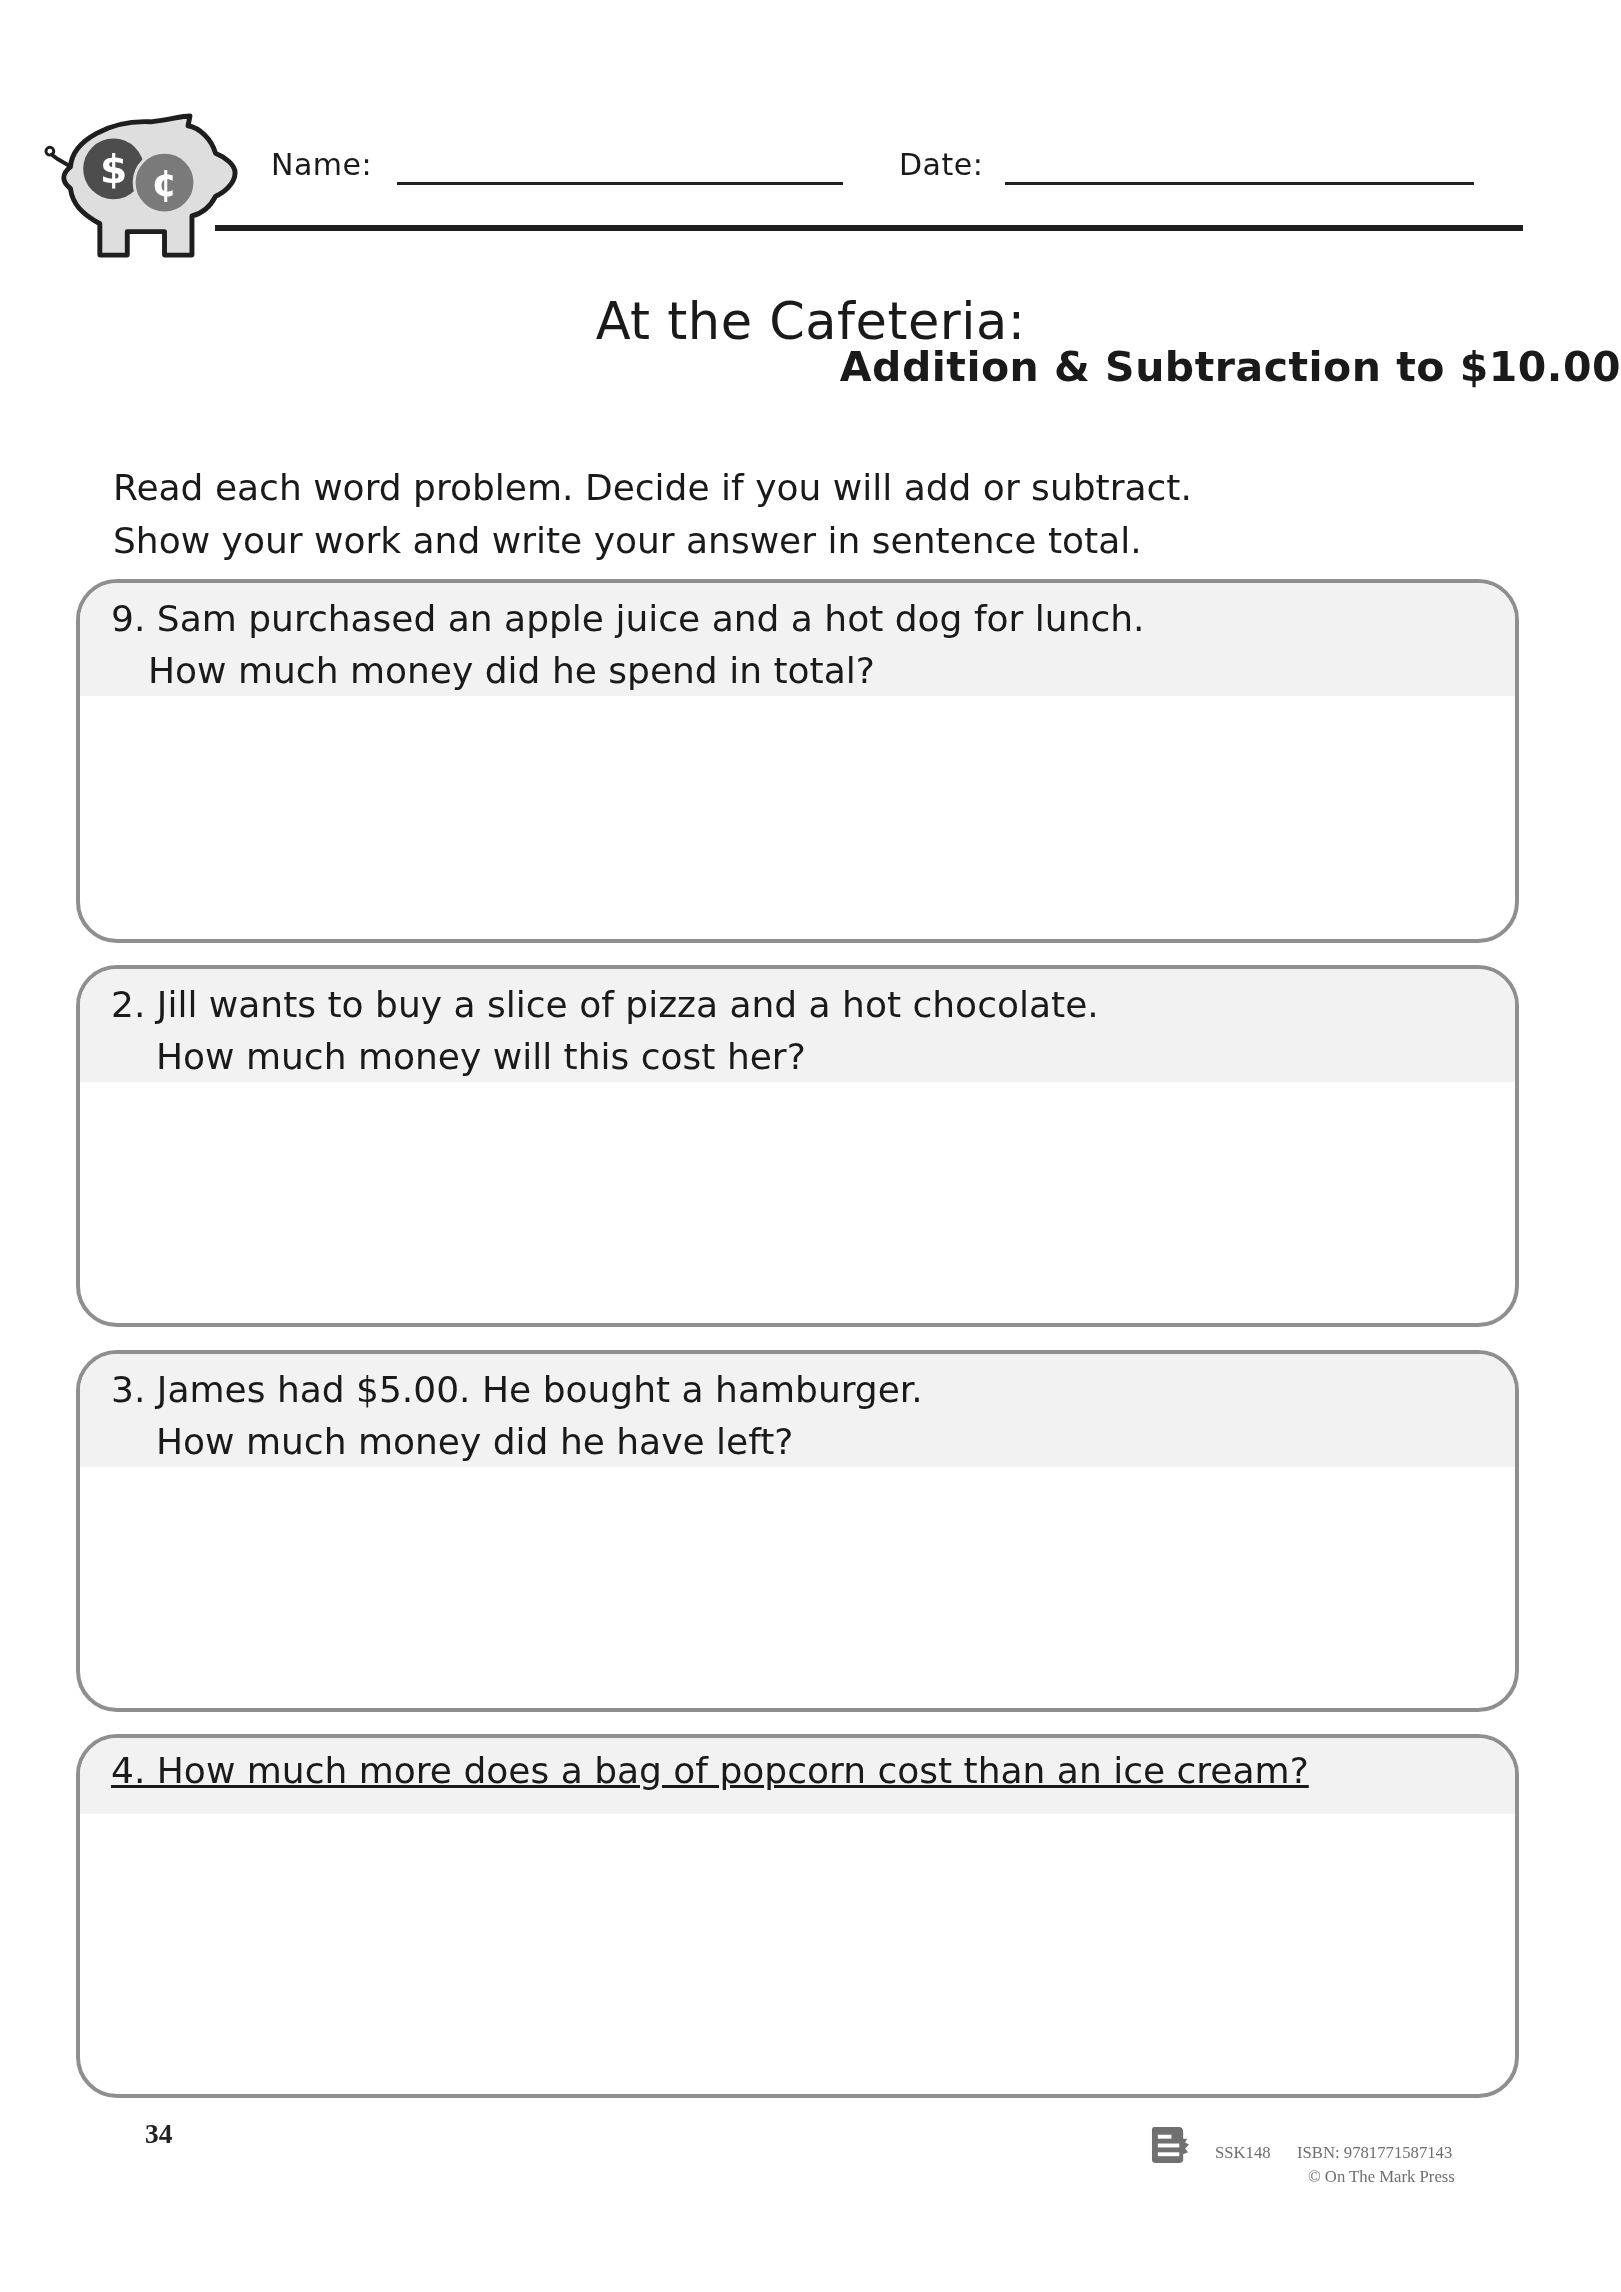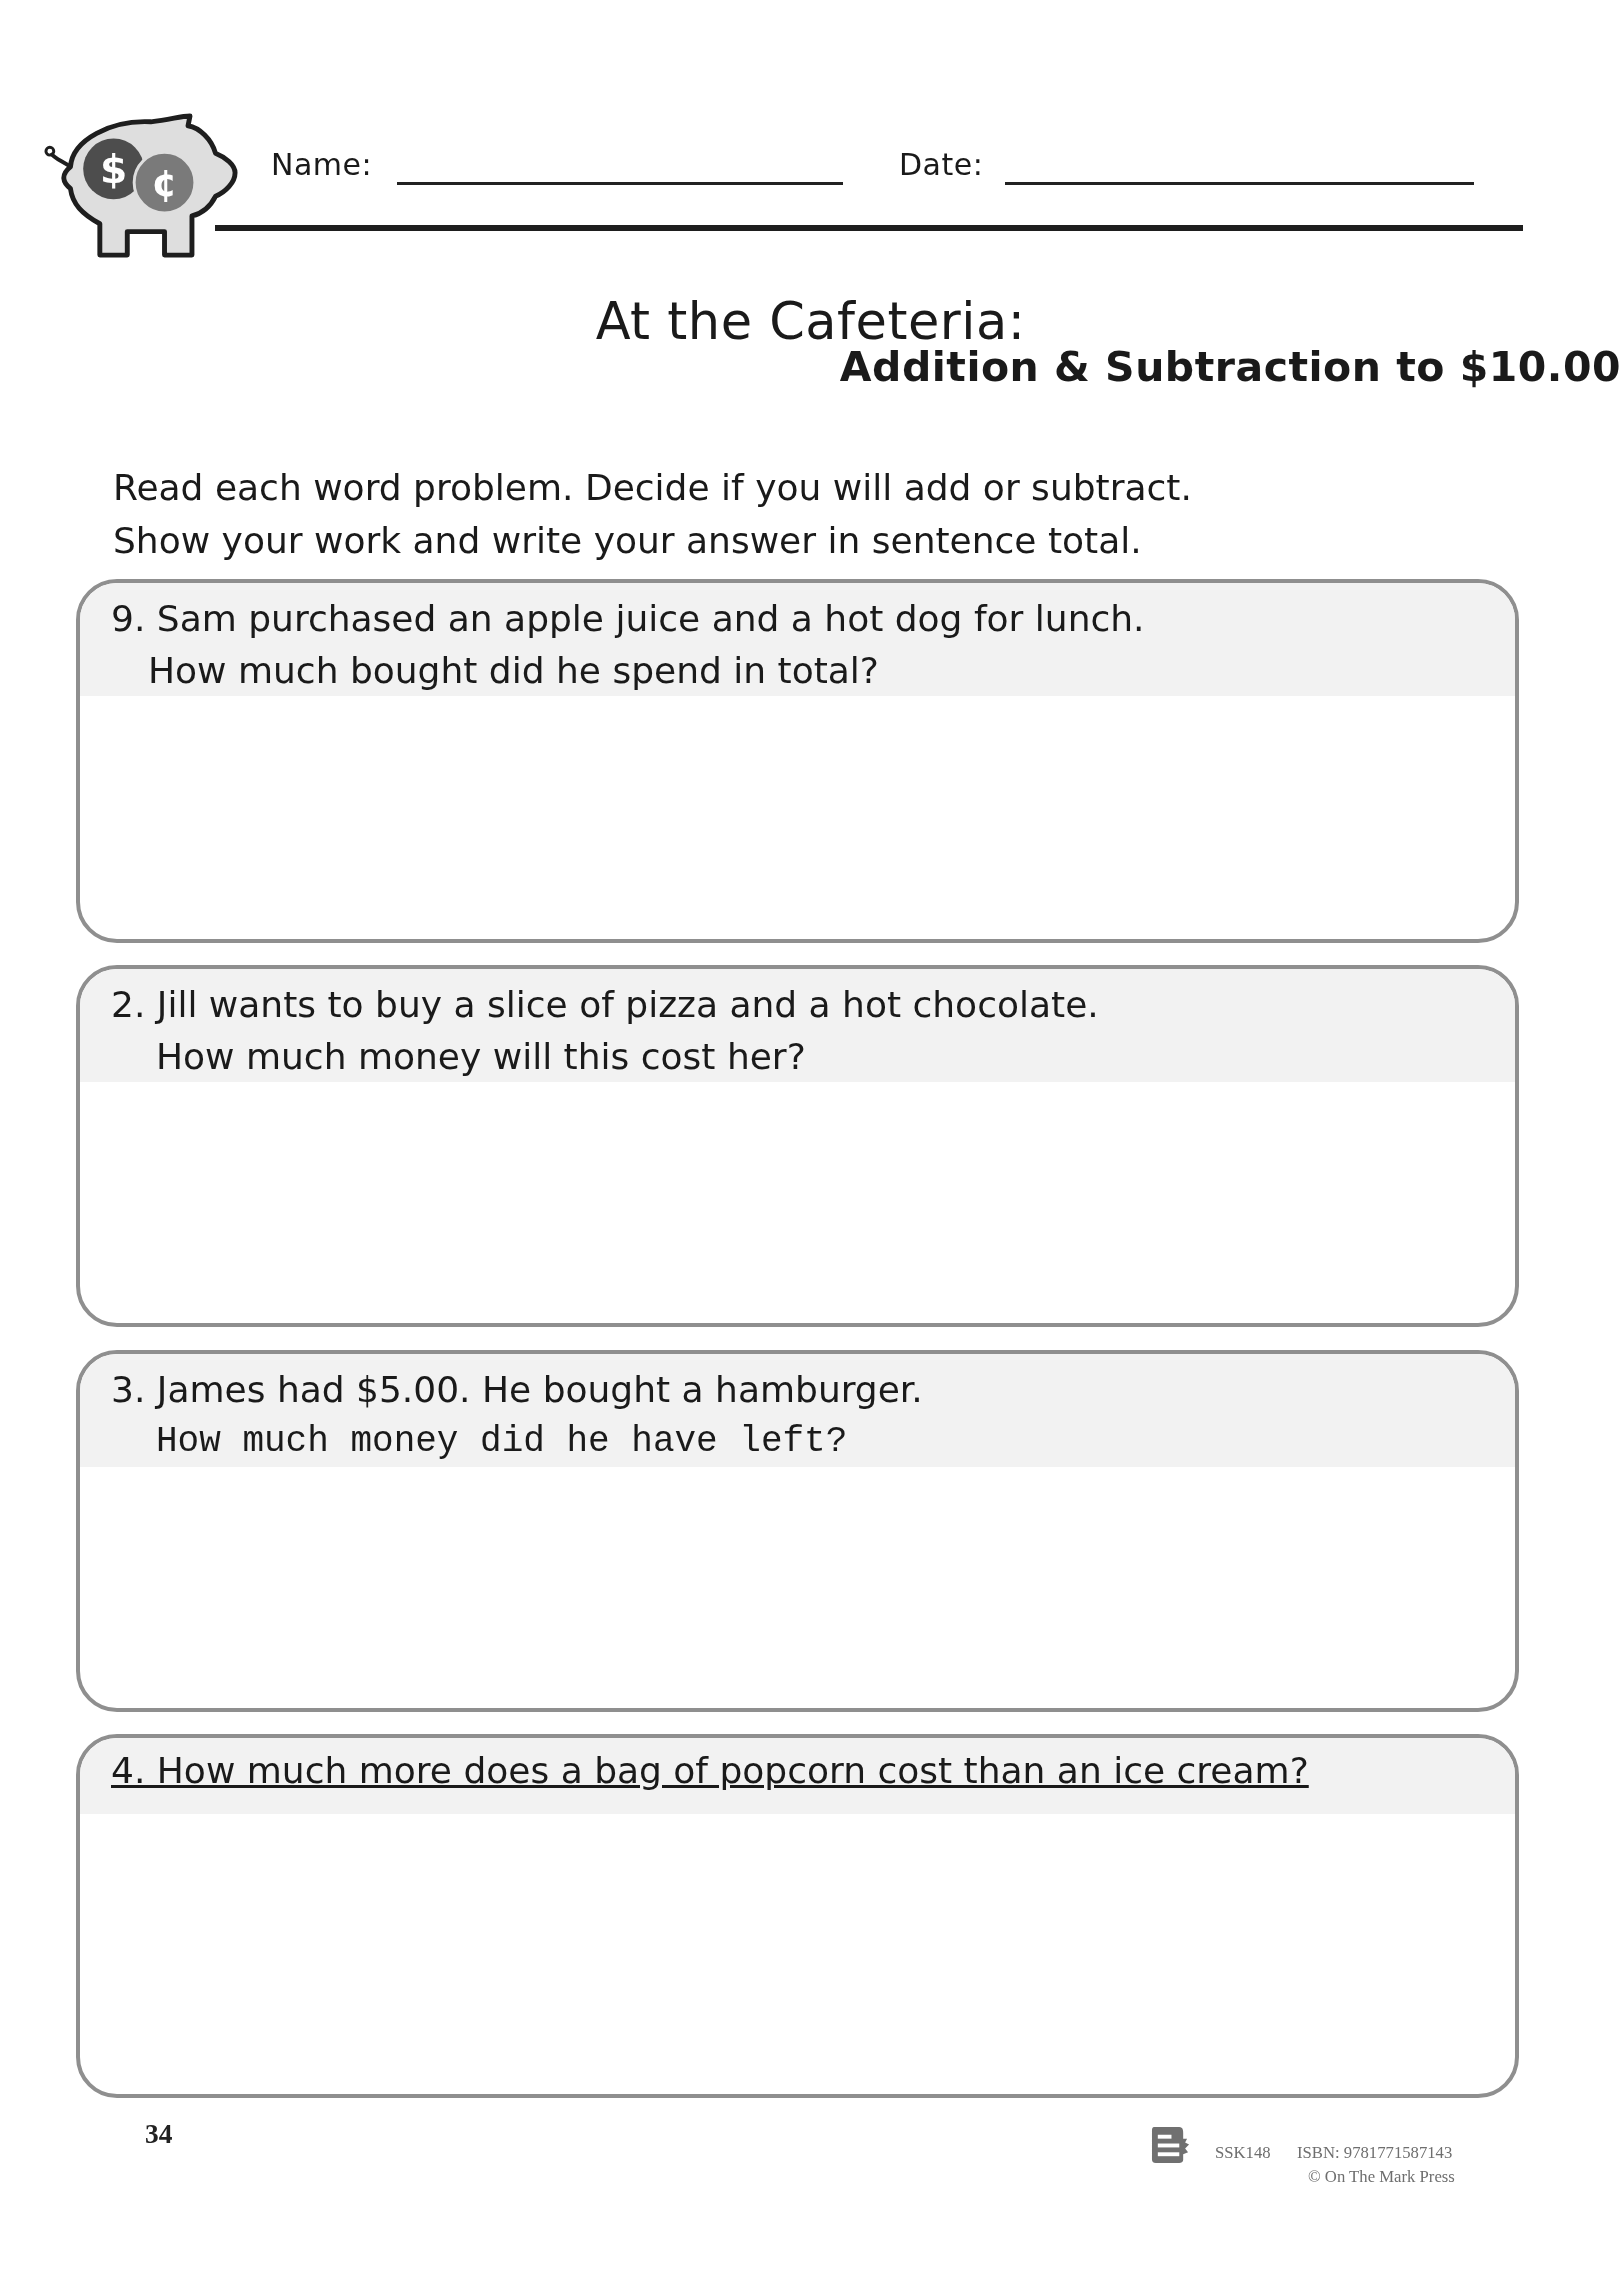--- a/index.html
+++ b/index.html
@@ -42,37 +42,37 @@
 
 <div class="abs title">At the Cafeteria:</div>
 <div class="abs subtitle">Addition &amp; Subtraction to $10.00</div>
 
 <div class="abs instr" style="top:447px;">Read each word problem. Decide if you will add or subtract.</div>
 <div class="abs instr" style="top:500px;">Show your work and write your answer in sentence total.</div>
 
 <div class="abs box" style="top:579px; height:356px;">
   <div class="box-head" style="height:113px;">
     <div class="q-line">9. Sam purchased an apple juice and a hot dog for lunch.</div>
-    <div class="q-line cont">How much bought did he spend in total?</div>
+    <div class="q-line cont">How much money did he spend in total?</div>
   </div>
   <div style="height:235px;"></div>
 </div>
 
 <div class="abs box" style="top:965px; height:354px;">
   <div class="box-head" style="height:113px;">
     <div class="q-line">2. Jill wants to buy a slice of pizza and a hot chocolate.</div>
     <div class="q-line cont" style="padding-left:45px;">How much money will this cost her?</div>
   </div>
   <div style="height:235px;"></div>
 </div>
 
 <div class="abs box" style="top:1350px; height:354px;">
   <div class="box-head" style="height:113px;">
     <div class="q-line">3. James had $5.00. He bought a hamburger.</div>
-    <div class="q-line cont" style="padding-left:45px;font-family:Liberation Mono, monospace;">How much money did he have left?</div>
+    <div class="q-line cont" style="padding-left:45px;">How much money did he have left?</div>
   </div>
   <div style="height:235px;"></div>
 </div>
 
 <div class="abs box" style="top:1734px; height:356px;">
   <div class="box-head" style="height:76px; padding-top:7px;text-decoration:underline;">
     <div class="q-line">4. How much more does a bag of popcorn cost than an ice cream?</div>
   </div>
   <div style="height:274px;"></div>
 </div>

